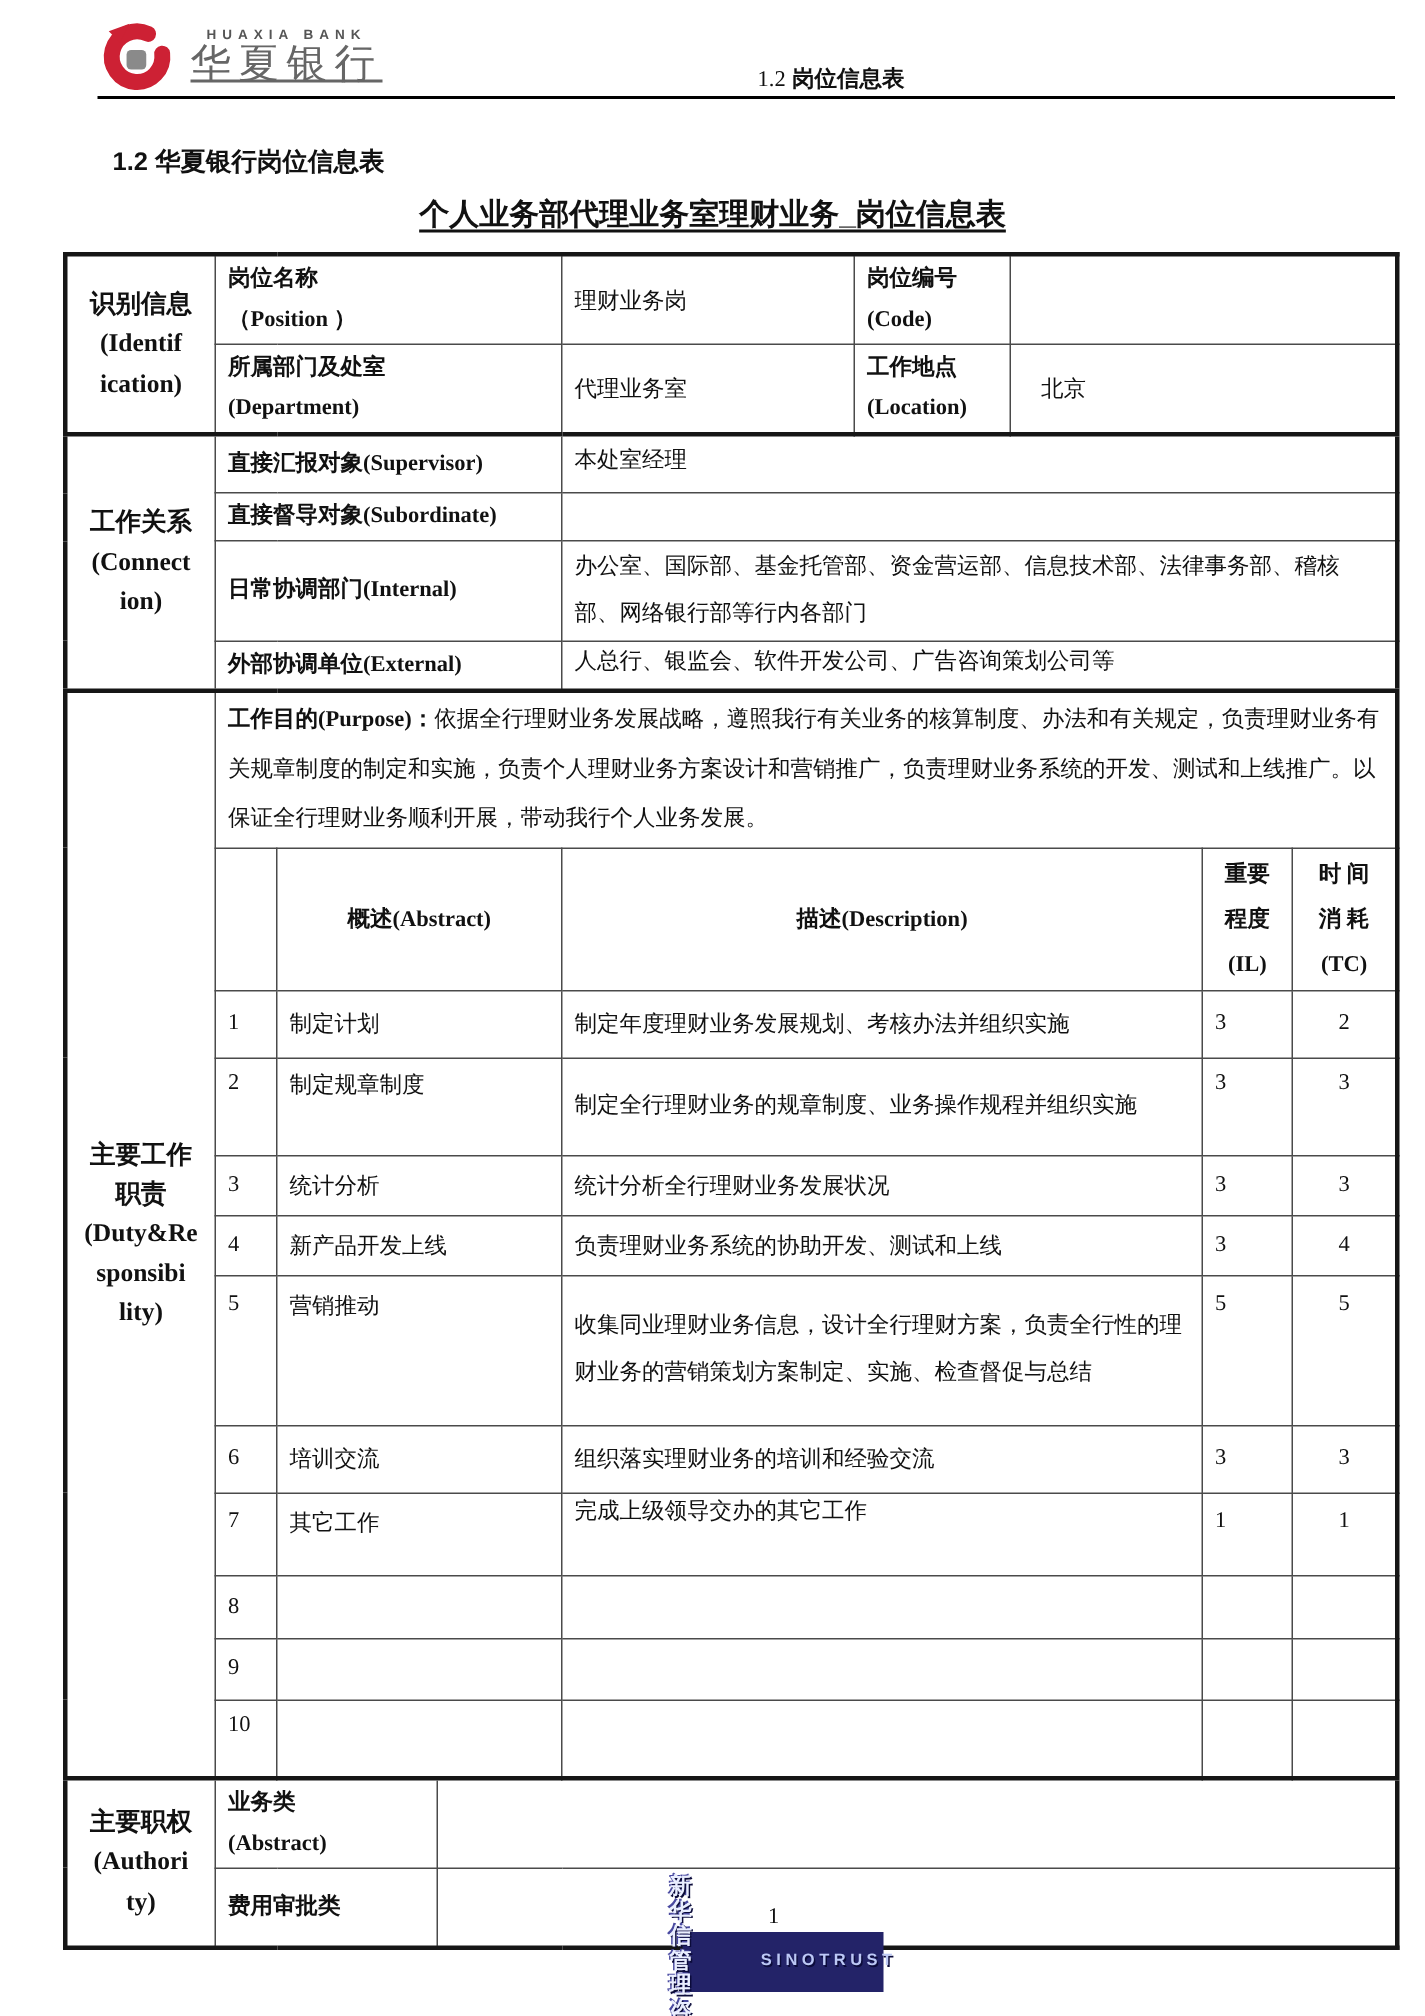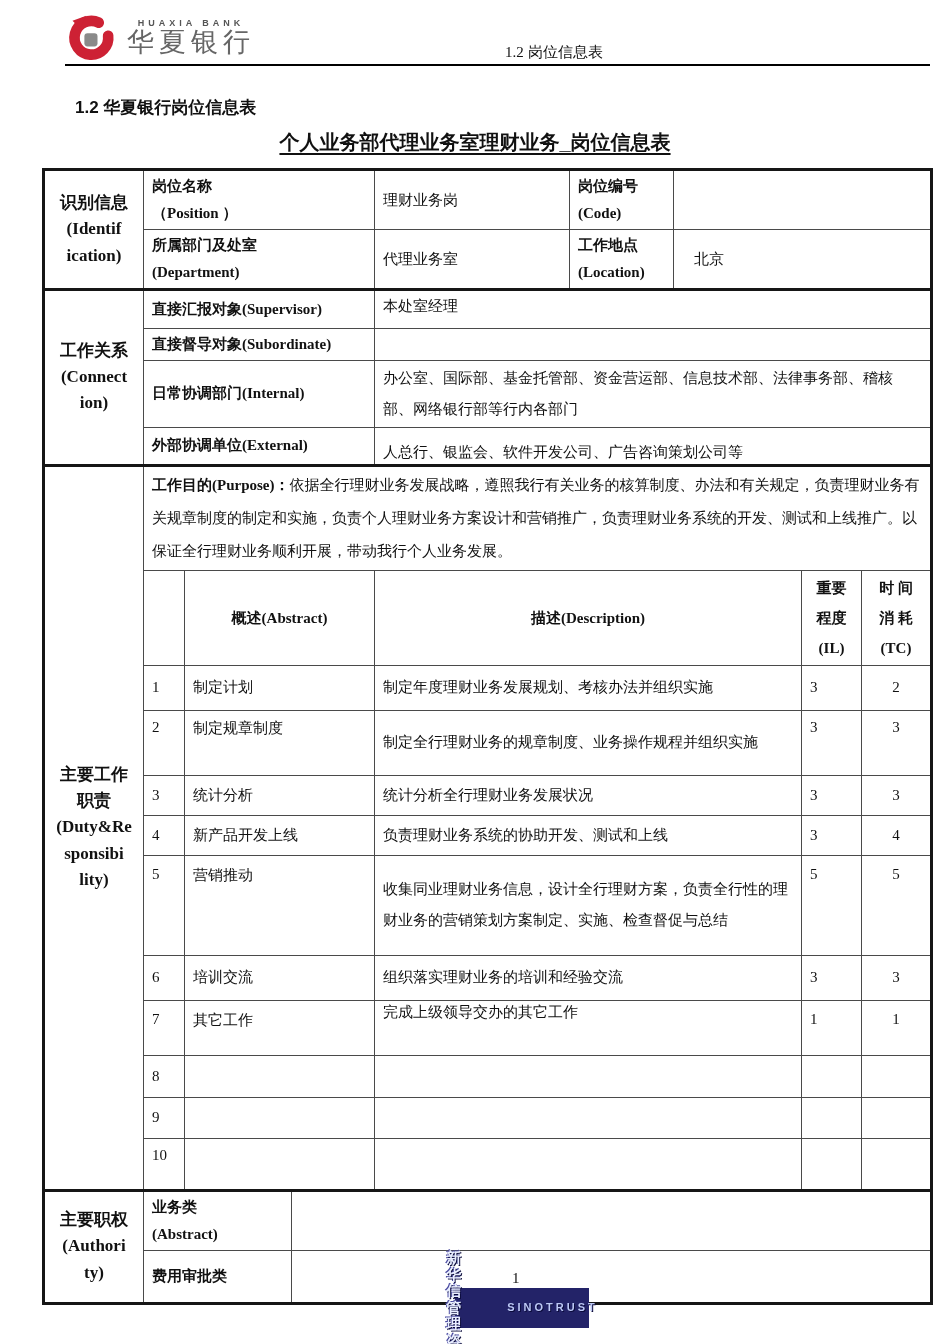--- a/index.html
+++ b/index.html
@@ -18,27 +18,27 @@
   .header {
     position: relative;
     margin: 0 20px 0 65px;
     height: 66px;
     border-bottom: 2px solid #000000;
   }
   .brand { position: absolute; left: 0; top: 12px; display: flex; align-items: center; }
   .brand svg { width: 50px; height: 50px; }
   .brand-text { margin-left: 12px; font-family: "Liberation Sans", sans-serif; }
   .brand-en { font-size: 9px; letter-spacing: 4px; color: #555; font-weight: bold; text-align: center; }
-  .brand-cn { font-size: 27px; letter-spacing: 5px; color: #666; font-weight: 500; line-height: 1.05; }
+  .brand-cn { font-size: 27px; letter-spacing: 5px; color: #666; font-weight: 500; line-height: 1.05; text-decoration: underline; }
   .doc-label {
     position: absolute; left: 440px; bottom: 2px;
     font-family: "Liberation Sans", sans-serif; font-size: 15px;
   }
   .doc-label .num { font-family: "Liberation Serif", serif; font-weight: normal; }
-  .doc-label .txt { font-weight: normal; }
+  .doc-label .txt { font-weight: bold; }
   
   .heading {
     margin: 30px 0 0 75px;
     font-family: "Liberation Sans", sans-serif;
     font-size: 17px; font-weight: bold;
   }
   .title {
     margin: 10px 0 0 0;
     text-align: center;
     font-family: "Liberation Sans", sans-serif;
@@ -173,21 +173,21 @@
     <tr style="height:23px">
       <td colspan="3" class="lbl">直接督导对象(Subordinate)</td>
       <td colspan="5" class="val"></td>
     </tr>
     <tr style="height:54px">
       <td colspan="3" class="lbl">日常协调部门(Internal)</td>
       <td colspan="5" class="val wraptext">办公室、国际部、基金托管部、资金营运部、信息技术部、法律事务部、稽核部、网络银行部等行内各部门</td>
     </tr>
     <tr style="height:31px">
       <td colspan="3" class="lbl">外部协调单位(External)</td>
-      <td colspan="5" class="val" style="vertical-align:top;padding-top:15px">人总行、银监会、软件开发公司、广告咨询策划公司等</td>
+      <td colspan="5" class="val" style="vertical-align:top;padding-top:3px">人总行、银监会、软件开发公司、广告咨询策划公司等</td>
     </tr>
 
     <tr class="sec-start" style="height:100px">
       <td rowspan="12" class="sec-label">主要工作
 职责
 (Duty&amp;Re
 sponsibi
 lity)</td>
       <td colspan="8" class="purpose"><b>工作目的(Purpose)：</b><span>依据全行理财业务发展战略，遵照我行有关业务的核算制度、办法和有关规定，负责理财业务有关规章制度的制定和实施，负责个人理财业务方案设计和营销推广，负责理财业务系统的开发、测试和上线推广。以保证全行理财业务顺利开展，带动我行个人业务发展。</span></td>
     </tr>

